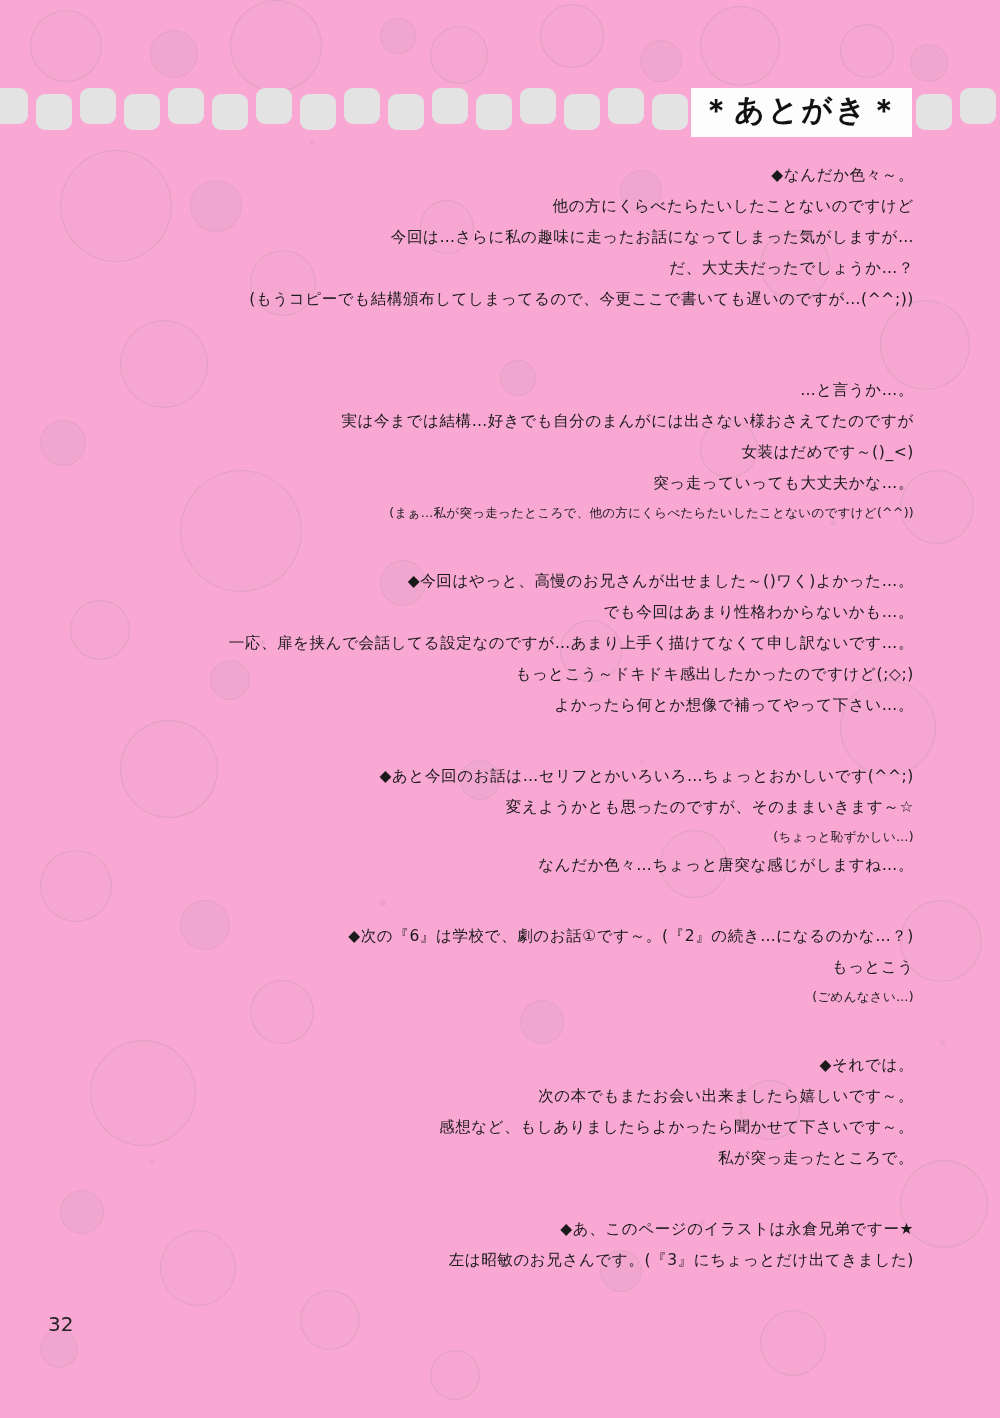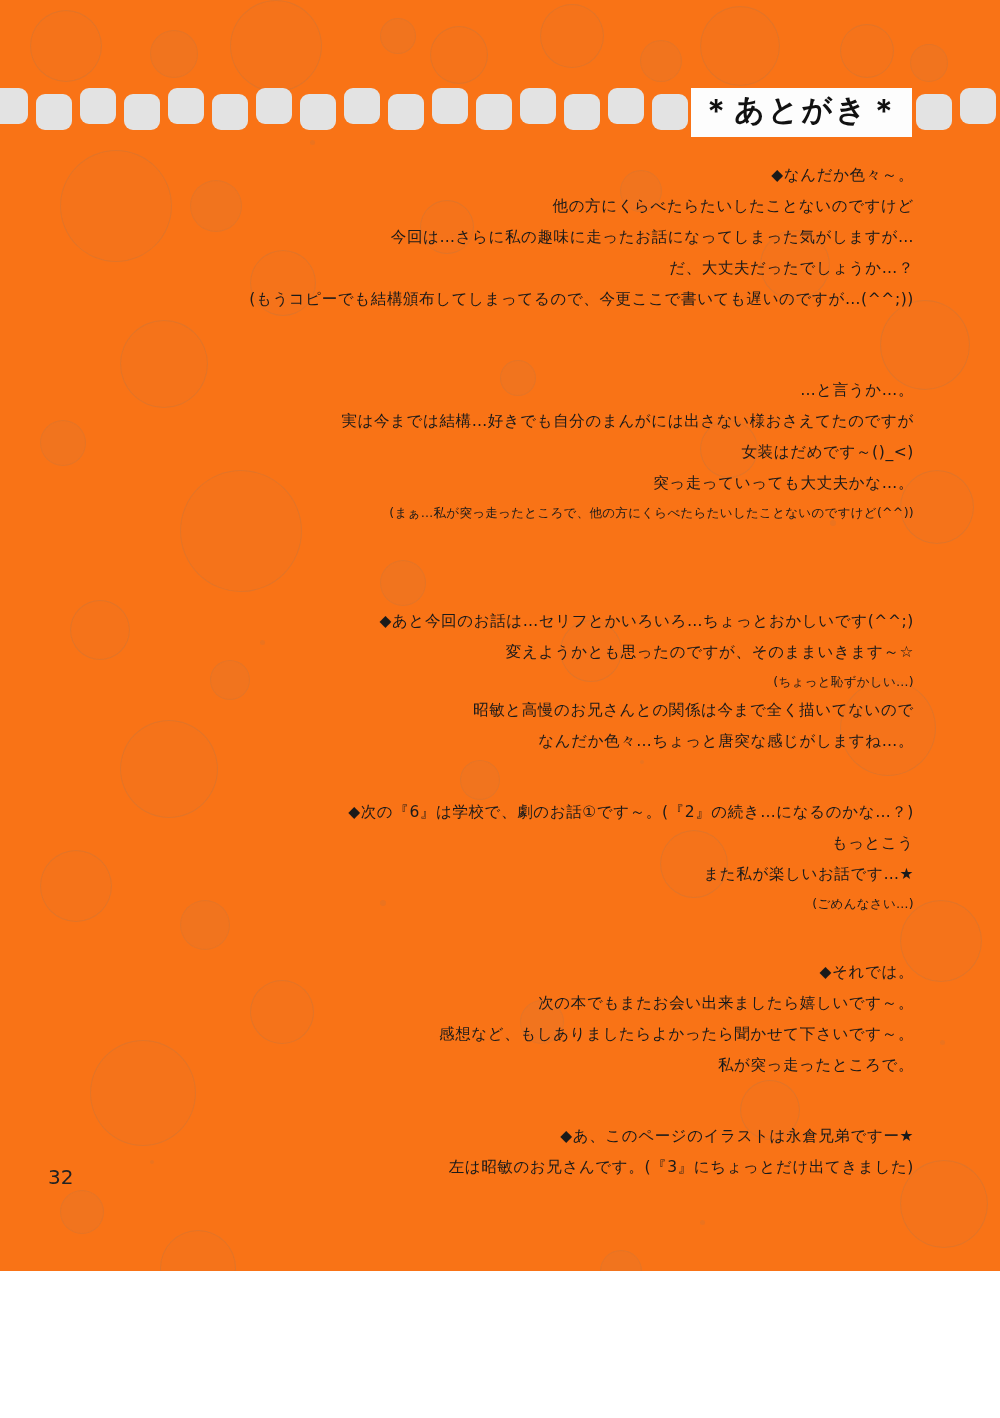--- a/index.html
+++ b/index.html
@@ -3,22 +3,22 @@
 <meta charset="utf-8">
 <style>
   html, body {
     margin: 0;
     padding: 0;
     background: #ffffff;
   }
   .page {
     position: relative;
     width: 1000px;
-    height: 1271px;
-    background: #f97316;
+    height: 1418px;
+    background: #f9a8d4;
     overflow: hidden;
     font-family: "DejaVu Sans", "Liberation Sans", sans-serif;
     color: #1a1a1a;
   }
 
   
   .bubbles {
     position: absolute;
     inset: 0;
     pointer-events: none;
@@ -213,33 +213,38 @@
       <div class="gap-md"></div>
       <div class="gap-md"></div>
       <div class="blk">
         <div class="ln">…と言うか…。</div>
         <div class="ln">実は今までは結構…好きでも自分のまんがには出さない様おさえてたのですが</div>
         <div class="ln">女装はだめです～()_&lt;)</div>
         <div class="ln">突っ走っていっても大丈夫かな…。</div>
         <div class="ln small">(まぁ…私が突っ走ったところで、他の方にくらべたらたいしたことないのですけど(^^))</div>
       </div>
       <div class="gap-lg"></div>
+      <div class="blk">
+        <div class="ln">◆今回はやっと、高慢のお兄さんが出せました～()ワく)よかった…。</div>
+        <div class="ln">でも今回はあまり性格わからないかも…。</div>
+        <div class="ln">一応、扉を挟んで会話してる設定なのですが…あまり上手く描けてなくて申し訳ないです…。</div>
+        <div class="ln">もっとこう～ドキドキ感出したかったのですけど(;◇;)</div>
+        <div class="ln">よかったら何とか想像で補ってやって下さい…。</div>
+      </div>
       <div class="gap-lg"></div>
       <div class="blk">
         <div class="ln">◆あと今回のお話は…セリフとかいろいろ…ちょっとおかしいです(^^;)</div>
         <div class="ln">変えようかとも思ったのですが、そのままいきます～☆</div>
         <div class="ln small">(ちょっと恥ずかしい…)</div>
-        <div class="ln">昭敏と高慢のお兄さんとの関係は今まで全く描いてないので</div>
         <div class="ln">なんだか色々…ちょっと唐突な感じがしますね…。</div>
       </div>
       <div class="gap-lg"></div>
       <div class="blk">
         <div class="ln">◆次の『6』は学校で、劇のお話①です～。(『2』の続き…になるのかな…？)</div>
         <div class="ln">もっとこう</div>
-        <div class="ln">また私が楽しいお話です…★</div>
         <div class="ln small">(ごめんなさい…)</div>
       </div>
       <div class="gap-lg"></div>
       <div class="blk">
         <div class="ln">◆それでは。</div>
         <div class="ln">次の本でもまたお会い出来ましたら嬉しいです～。</div>
         <div class="ln">感想など、もしありましたらよかったら聞かせて下さいです～。</div>
         <div class="ln">私が突っ走ったところで。</div>
       </div>
       <div class="gap-lg"></div>

